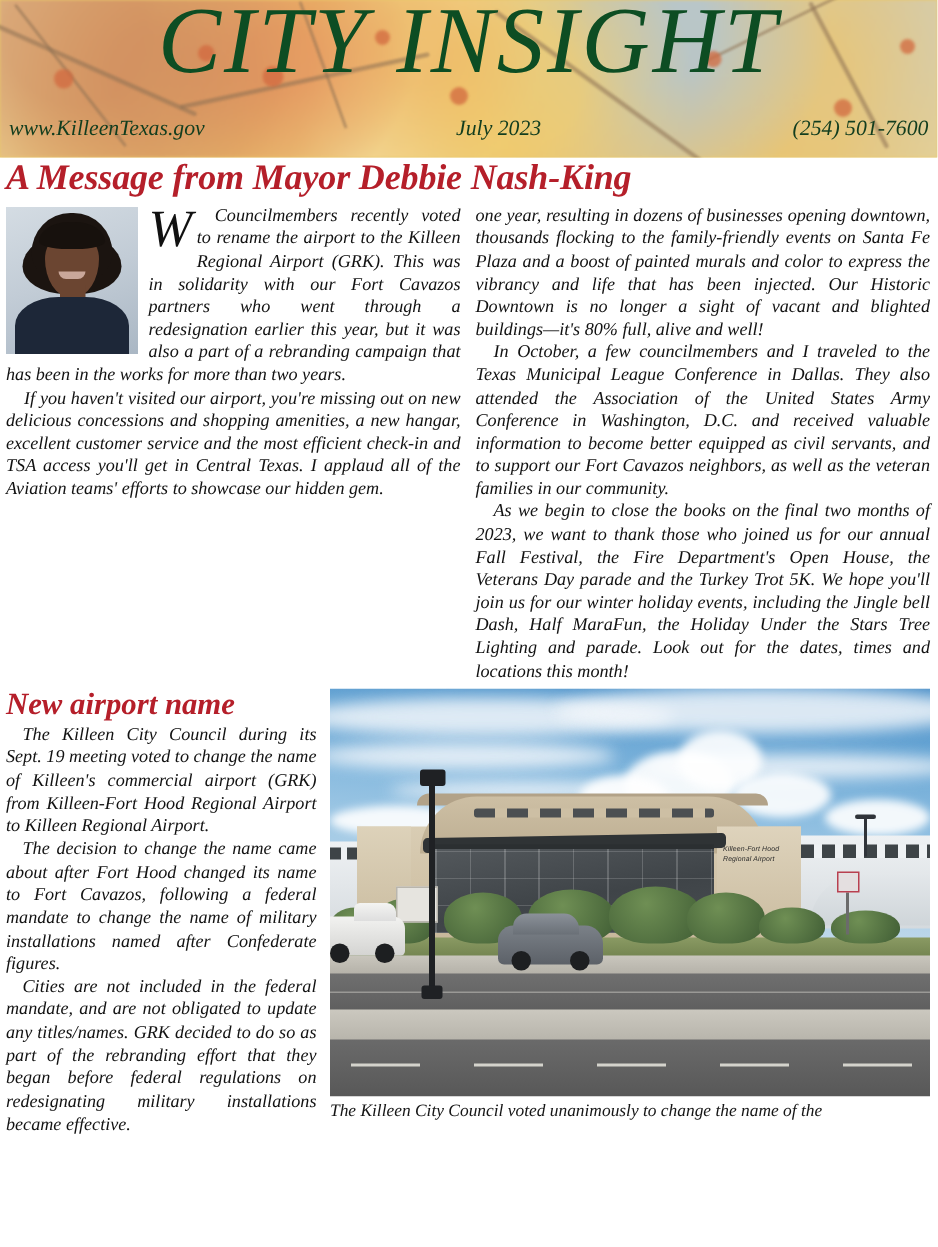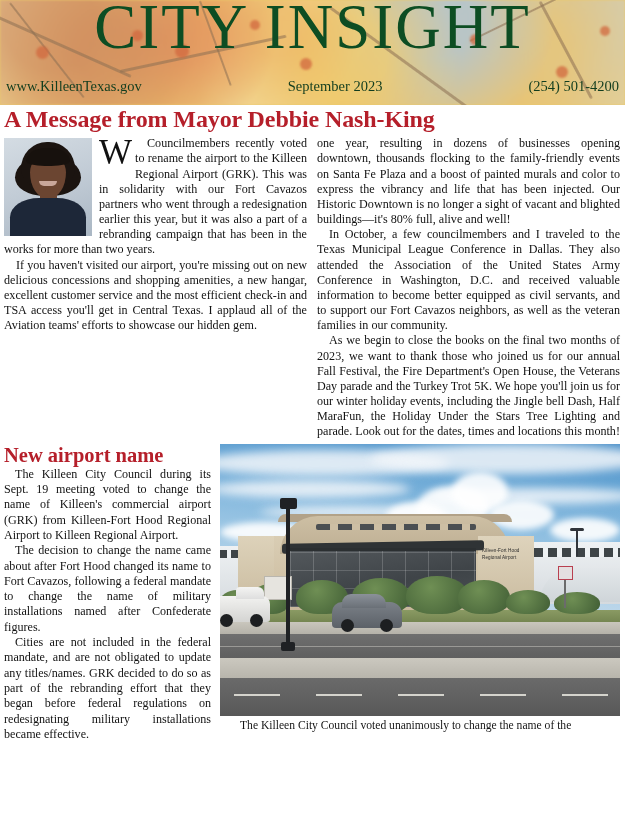--- a/index.html
+++ b/index.html
@@ -3,21 +3,21 @@
 <meta charset="utf-8">
 <style>
   html,body{margin:0;padding:0;}
   body{
     width:625px;height:831px;
     background:#ffffff;
     font-family:"Liberation Serif","DejaVu Serif",serif;
     overflow:hidden;
     position:relative;
   }
-  .page{position:relative;width:625px;height:597px;}
+  .page{position:relative;width:625px;height:597px;font-style:italic;}
 
   
   .masthead{
     position:relative;
     width:625px;height:105px;
     overflow:hidden;
     background:#e9c96a;
   }
   .mast-photo{
     position:absolute;inset:0;
@@ -293,21 +293,21 @@
   .kiosk{position:absolute;left:44px;top:132px;width:26px;height:22px;background:#e6e4df;border:1px solid #b9b6ae;}
 
   .caption{
     width:400px;
     margin-top:3px;
     font-size:11.6px;
     line-height:1.24;
     text-align:justify;
     color:#151515;
   }
-  .caption span{display:block;margin-left:20px;}
+  .caption span{display:block;}
 </style>
 </head>
 <body>
 
 <div class="page">
 
   <div class="masthead">
     <div class="mast-photo"></div>
     <div class="twig t1"></div>
     <div class="twig t2"></div>
@@ -322,22 +322,22 @@
     <div class="berry" style="left:250px;top:20px;width:10px;height:10px;"></div>
     <div class="berry" style="left:300px;top:58px;width:12px;height:12px;"></div>
     <div class="berry" style="left:470px;top:34px;width:11px;height:11px;"></div>
     <div class="berry" style="left:556px;top:66px;width:12px;height:12px;"></div>
     <div class="berry" style="left:600px;top:26px;width:10px;height:10px;"></div>
 
     <div class="mast-title">CITY INSIGHT</div>
 
     <div class="mast-row">
       <div class="left">www.KilleenTexas.gov</div>
-      <div class="mid">September 2023</div>
-      <div class="right">(254) 501-4200</div>
+      <div class="mid">July 2023</div>
+      <div class="right">(254) 501-7600</div>
     </div>
   </div>
 
   <h1 class="headline">A Message from Mayor Debbie Nash-King</h1>
 
   <div class="mayor-wrap">
     <div class="col">
       <div class="portrait">
         <div class="bg"></div>
         <div class="hair2"></div>

